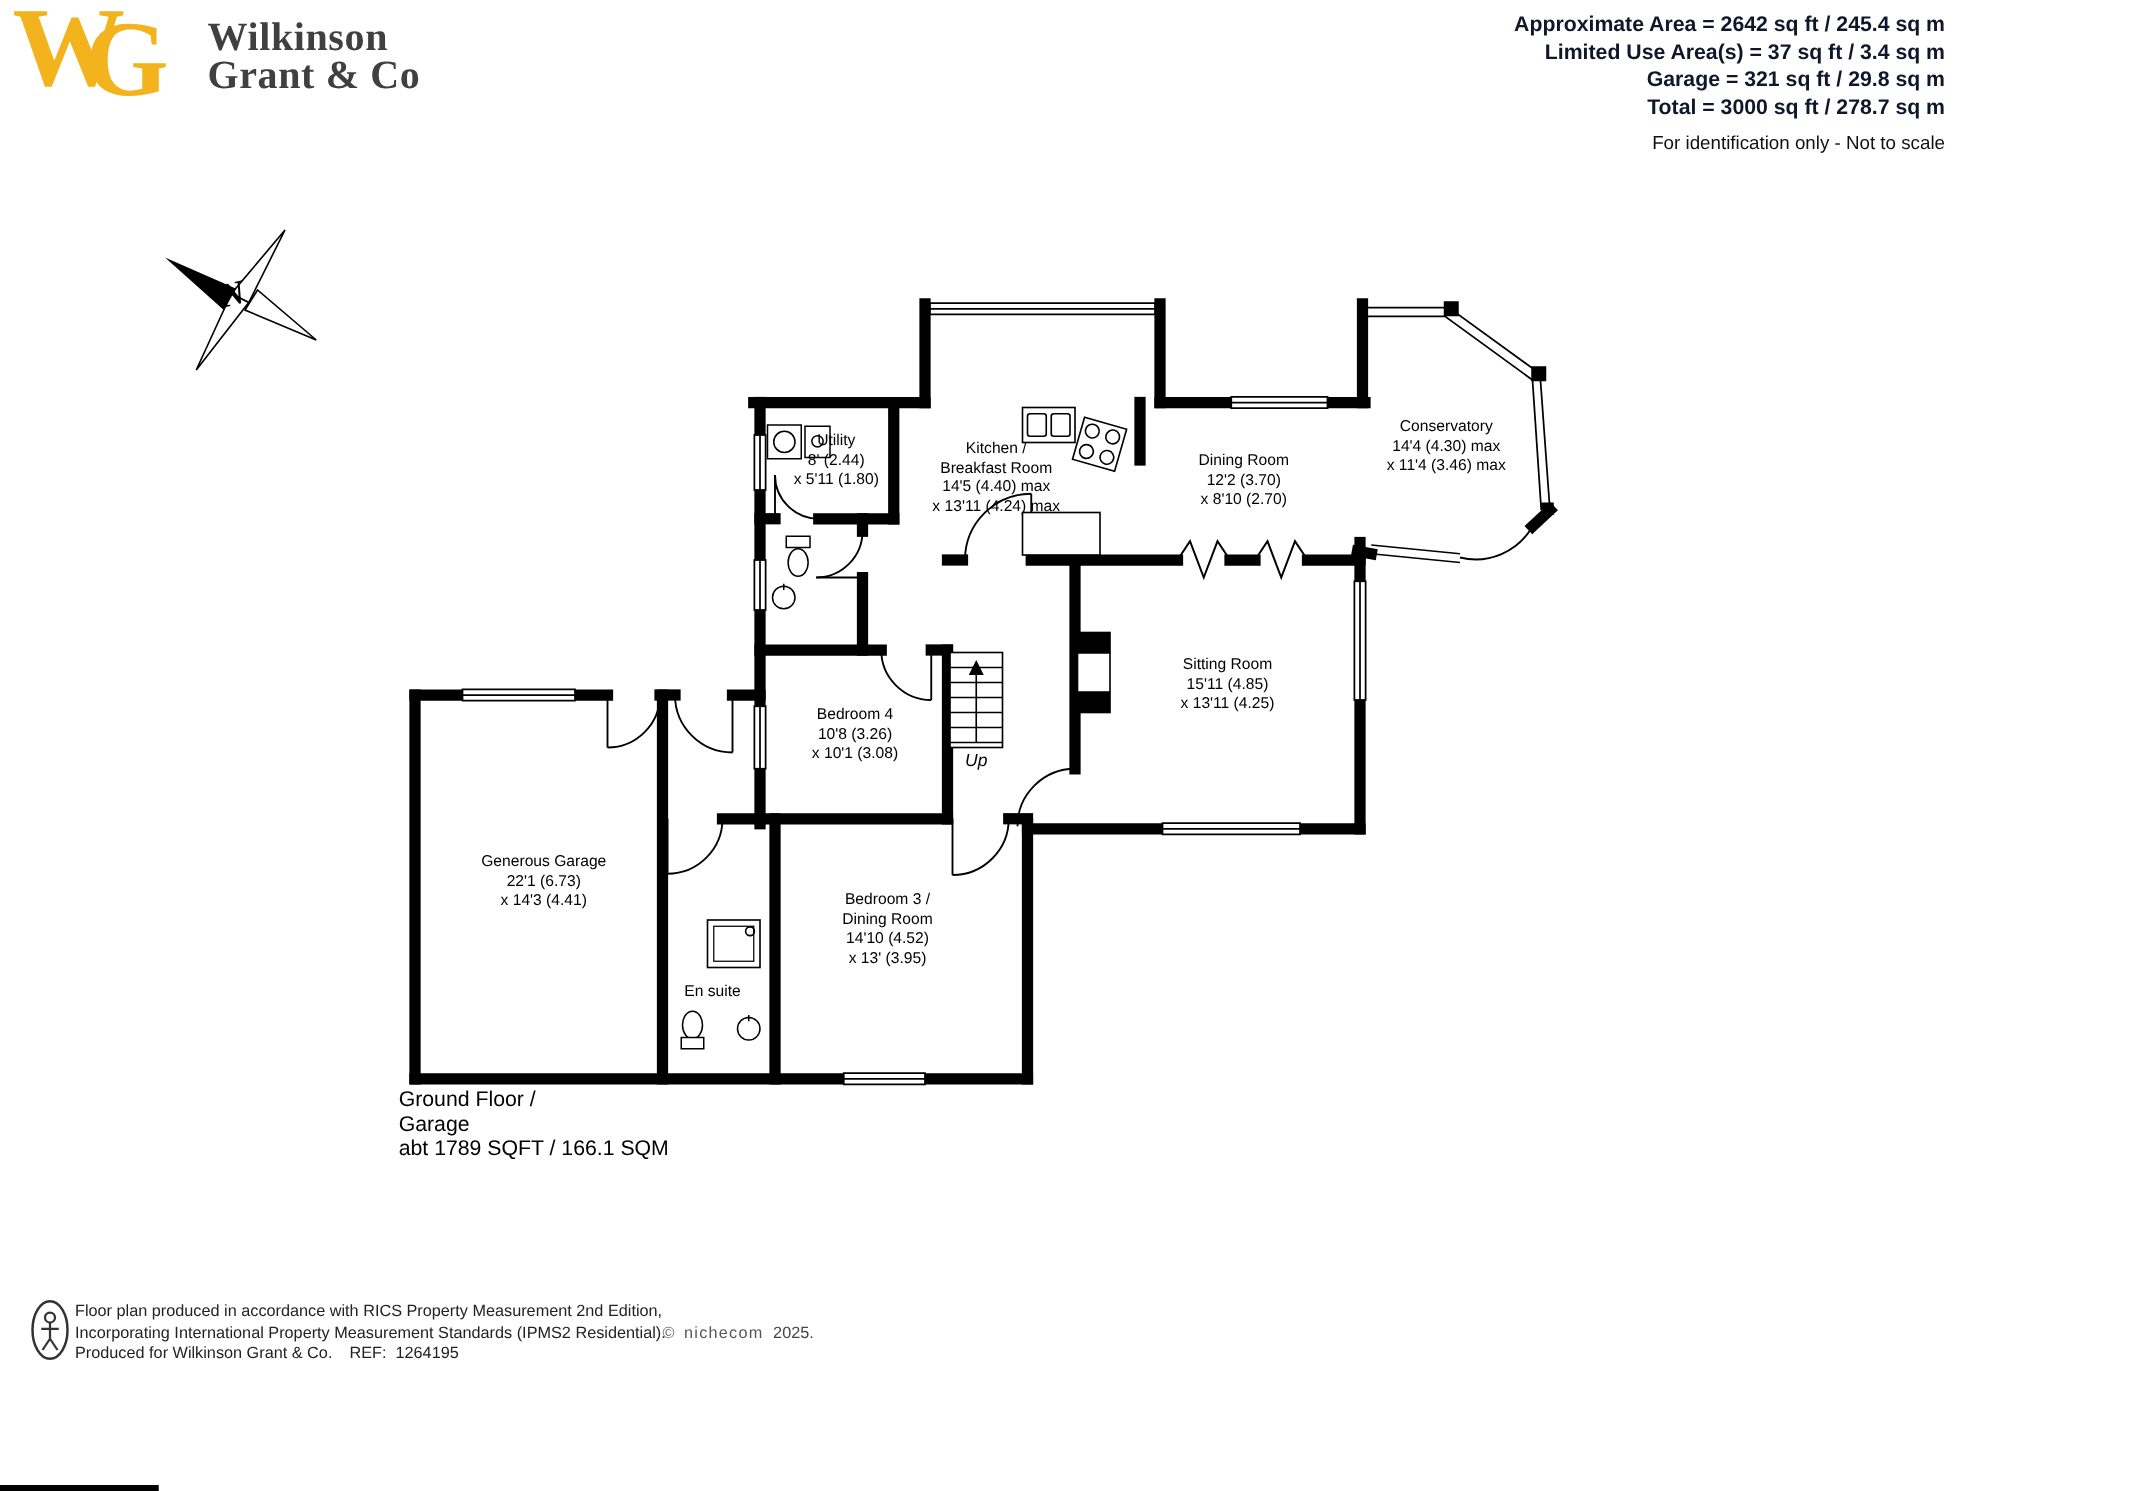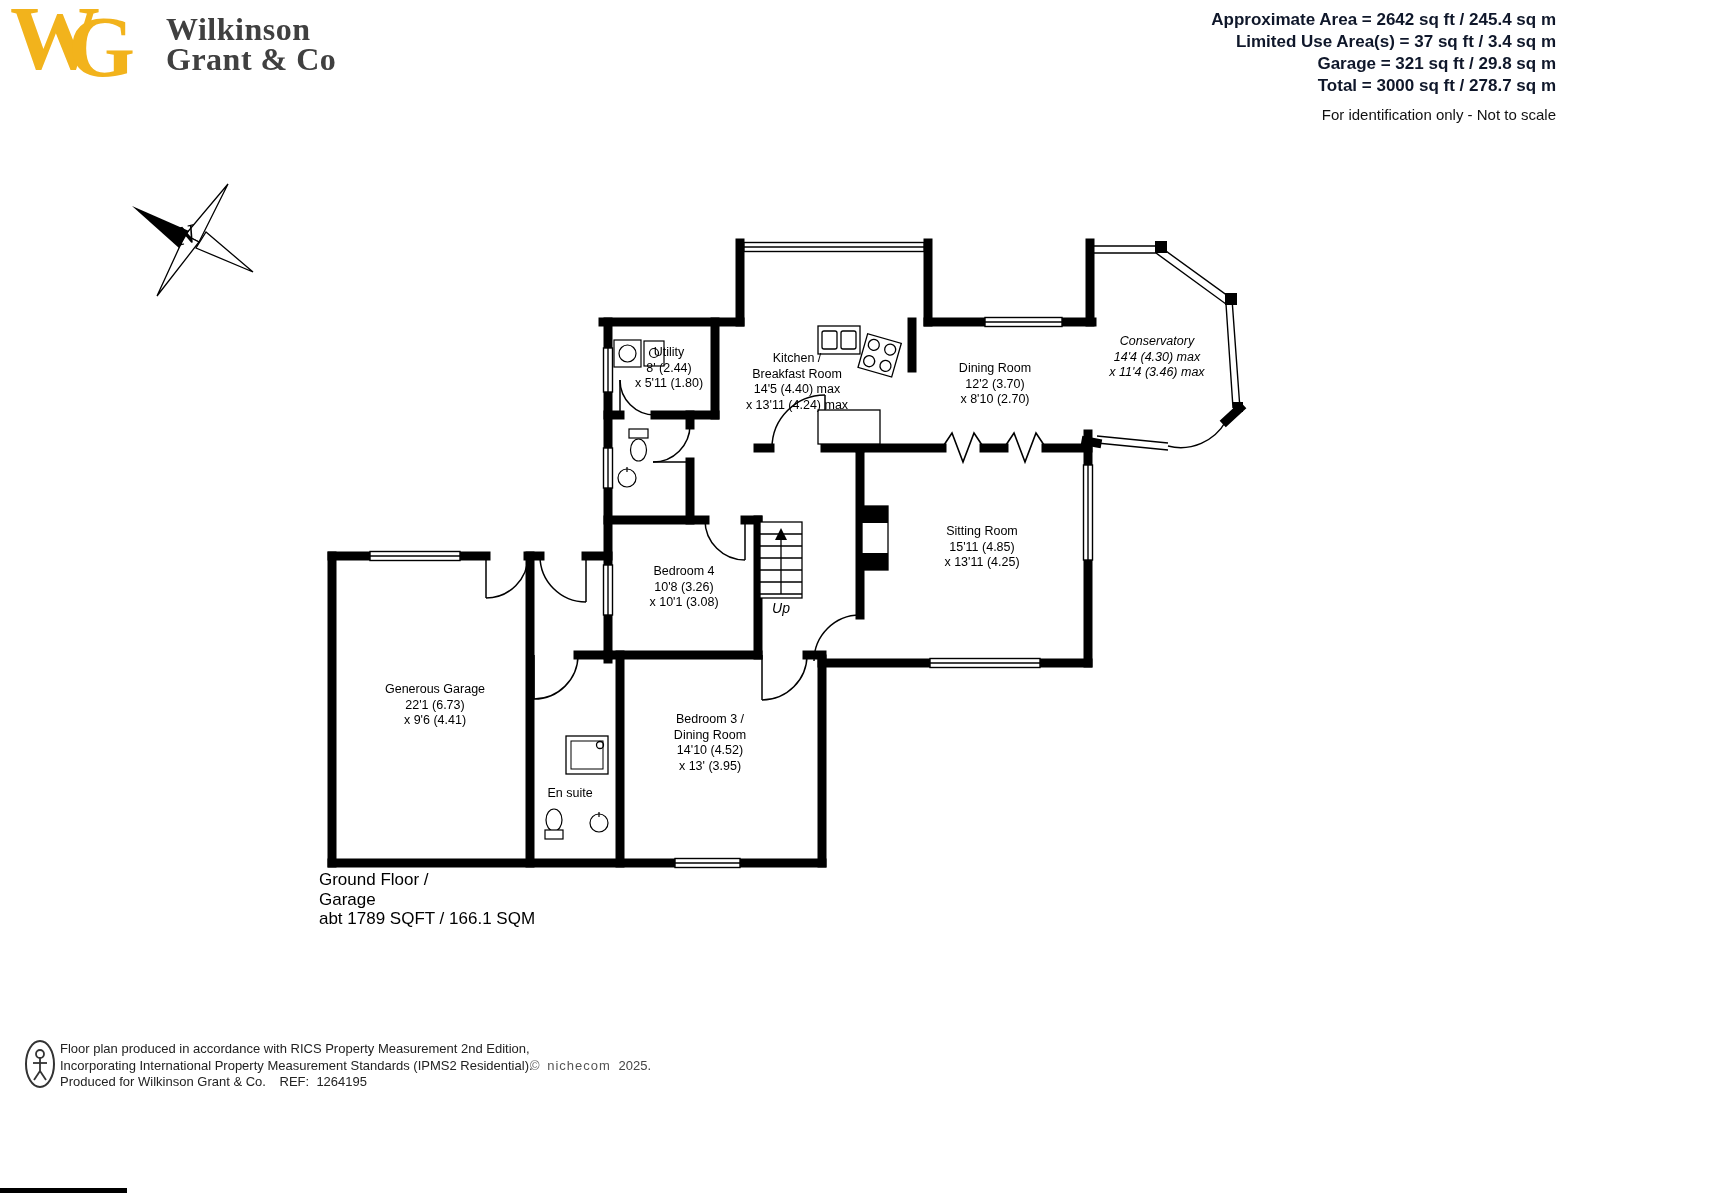--- a/index.html
+++ b/index.html
@@ -276,42 +276,42 @@
     <span>14'5 (4.40) max</span>
     <span>x 13'11 (4.24) max</span>
   </div>
 
   <div class="room-label" style="left:995px; top:361px;">
     <span>Dining Room</span>
     <span>12'2 (3.70)</span>
     <span>x 8'10 (2.70)</span>
   </div>
 
-  <div class="room-label" style="left:1157px; top:334px;font-style:italic;">
+  <div class="room-label" style="left:1157px; top:334px;">
     <span>Conservatory</span>
     <span>14'4 (4.30) max</span>
     <span>x 11'4 (3.46) max</span>
   </div>
 
   <div class="room-label" style="left:982px; top:524px;">
     <span>Sitting Room</span>
     <span>15'11 (4.85)</span>
     <span>x 13'11 (4.25)</span>
   </div>
 
   <div class="room-label" style="left:684px; top:564px;">
     <span>Bedroom 4</span>
     <span>10'8 (3.26)</span>
     <span>x 10'1 (3.08)</span>
   </div>
 
   <div class="room-label" style="left:435px; top:682px;">
     <span>Generous Garage</span>
     <span>22'1 (6.73)</span>
-    <span>x 9'6 (4.41)</span>
+    <span>x 14'3 (4.41)</span>
   </div>
 
   <div class="room-label" style="left:710px; top:712px;">
     <span>Bedroom 3 /</span>
     <span>Dining Room</span>
     <span>14'10 (4.52)</span>
     <span>x 13' (3.95)</span>
   </div>
 
   <div class="room-label" style="left:570px; top:786px;">

